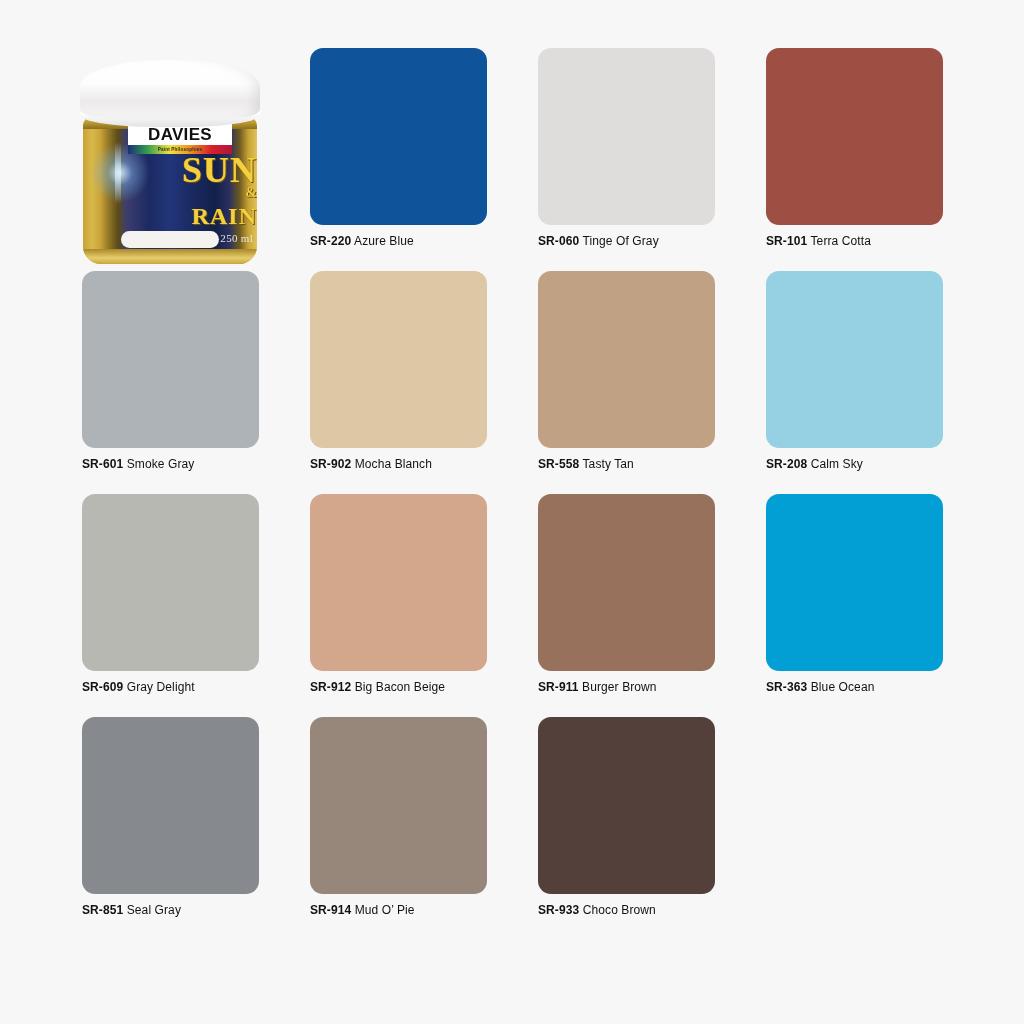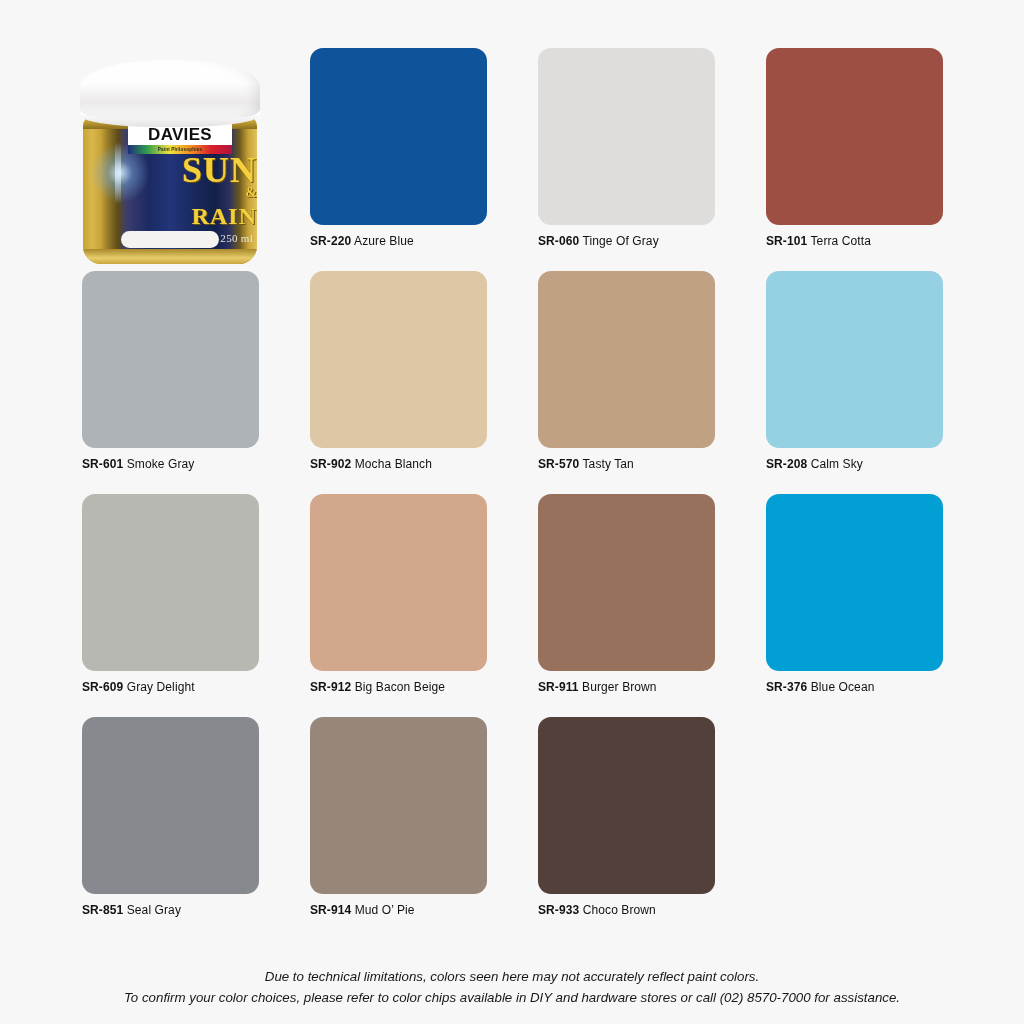--- a/index.html
+++ b/index.html
@@ -287,54 +287,50 @@
       <div class="cell">
         <div class="swatch" style="background: rgb(174, 179, 183);"></div>
         <div class="label"><span class="code">SR-601</span> <span class="nm">Smoke Gray</span></div>
       </div>
       <div class="cell">
         <div class="swatch" style="background: rgb(222, 199, 164);"></div>
         <div class="label"><span class="code">SR-902</span> <span class="nm">Mocha Blanch</span></div>
       </div>
       <div class="cell">
         <div class="swatch" style="background: rgb(192, 161, 131);"></div>
-        <div class="label"><span class="code">SR-570</span> <span class="nm">Tasty Tan</span></div>
+        <div class="label"><span class="code">SR-558</span> <span class="nm">Tasty Tan</span></div>
       </div>
       <div class="cell">
         <div class="swatch" style="background: rgb(149, 208, 227);"></div>
         <div class="label"><span class="code">SR-208</span> <span class="nm">Calm Sky</span></div>
       </div>
       <div class="cell">
         <div class="swatch" style="background: rgb(184, 184, 178);"></div>
         <div class="label"><span class="code">SR-609</span> <span class="nm">Gray Delight</span></div>
       </div>
       <div class="cell">
         <div class="swatch" style="background: rgb(211, 167, 140);"></div>
         <div class="label"><span class="code">SR-912</span> <span class="nm">Big Bacon Beige</span></div>
       </div>
       <div class="cell">
         <div class="swatch" style="background: rgb(152, 113, 92);"></div>
         <div class="label"><span class="code">SR-911</span> <span class="nm">Burger Brown</span></div>
       </div>
       <div class="cell">
         <div class="swatch" style="background: rgb(2, 159, 212);"></div>
-        <div class="label"><span class="code">SR-376</span> <span class="nm">Blue Ocean</span></div>
+        <div class="label"><span class="code">SR-363</span> <span class="nm">Blue Ocean</span></div>
       </div>
       <div class="cell">
         <div class="swatch" style="background: rgb(134, 137, 142);"></div>
         <div class="label"><span class="code">SR-851</span> <span class="nm">Seal Gray</span></div>
       </div>
       <div class="cell">
         <div class="swatch" style="background: rgb(150, 135, 122);"></div>
         <div class="label"><span class="code">SR-914</span> <span class="nm">Mud O’ Pie</span></div>
       </div>
       <div class="cell">
         <div class="swatch" style="background: rgb(83, 64, 58);"></div>
         <div class="label"><span class="code">SR-933</span> <span class="nm">Choco Brown</span></div>
       </div>
     </div>
 
-  <div class="footer">
-    <div>Due to technical limitations, colors seen here may not accurately reflect paint colors.</div>
-    <div>To confirm your color choices, please refer to color chips available in DIY and hardware stores or call (02) 8570-7000 for assistance.</div>
-  </div>
 
 </div>
 
 </body></html>

